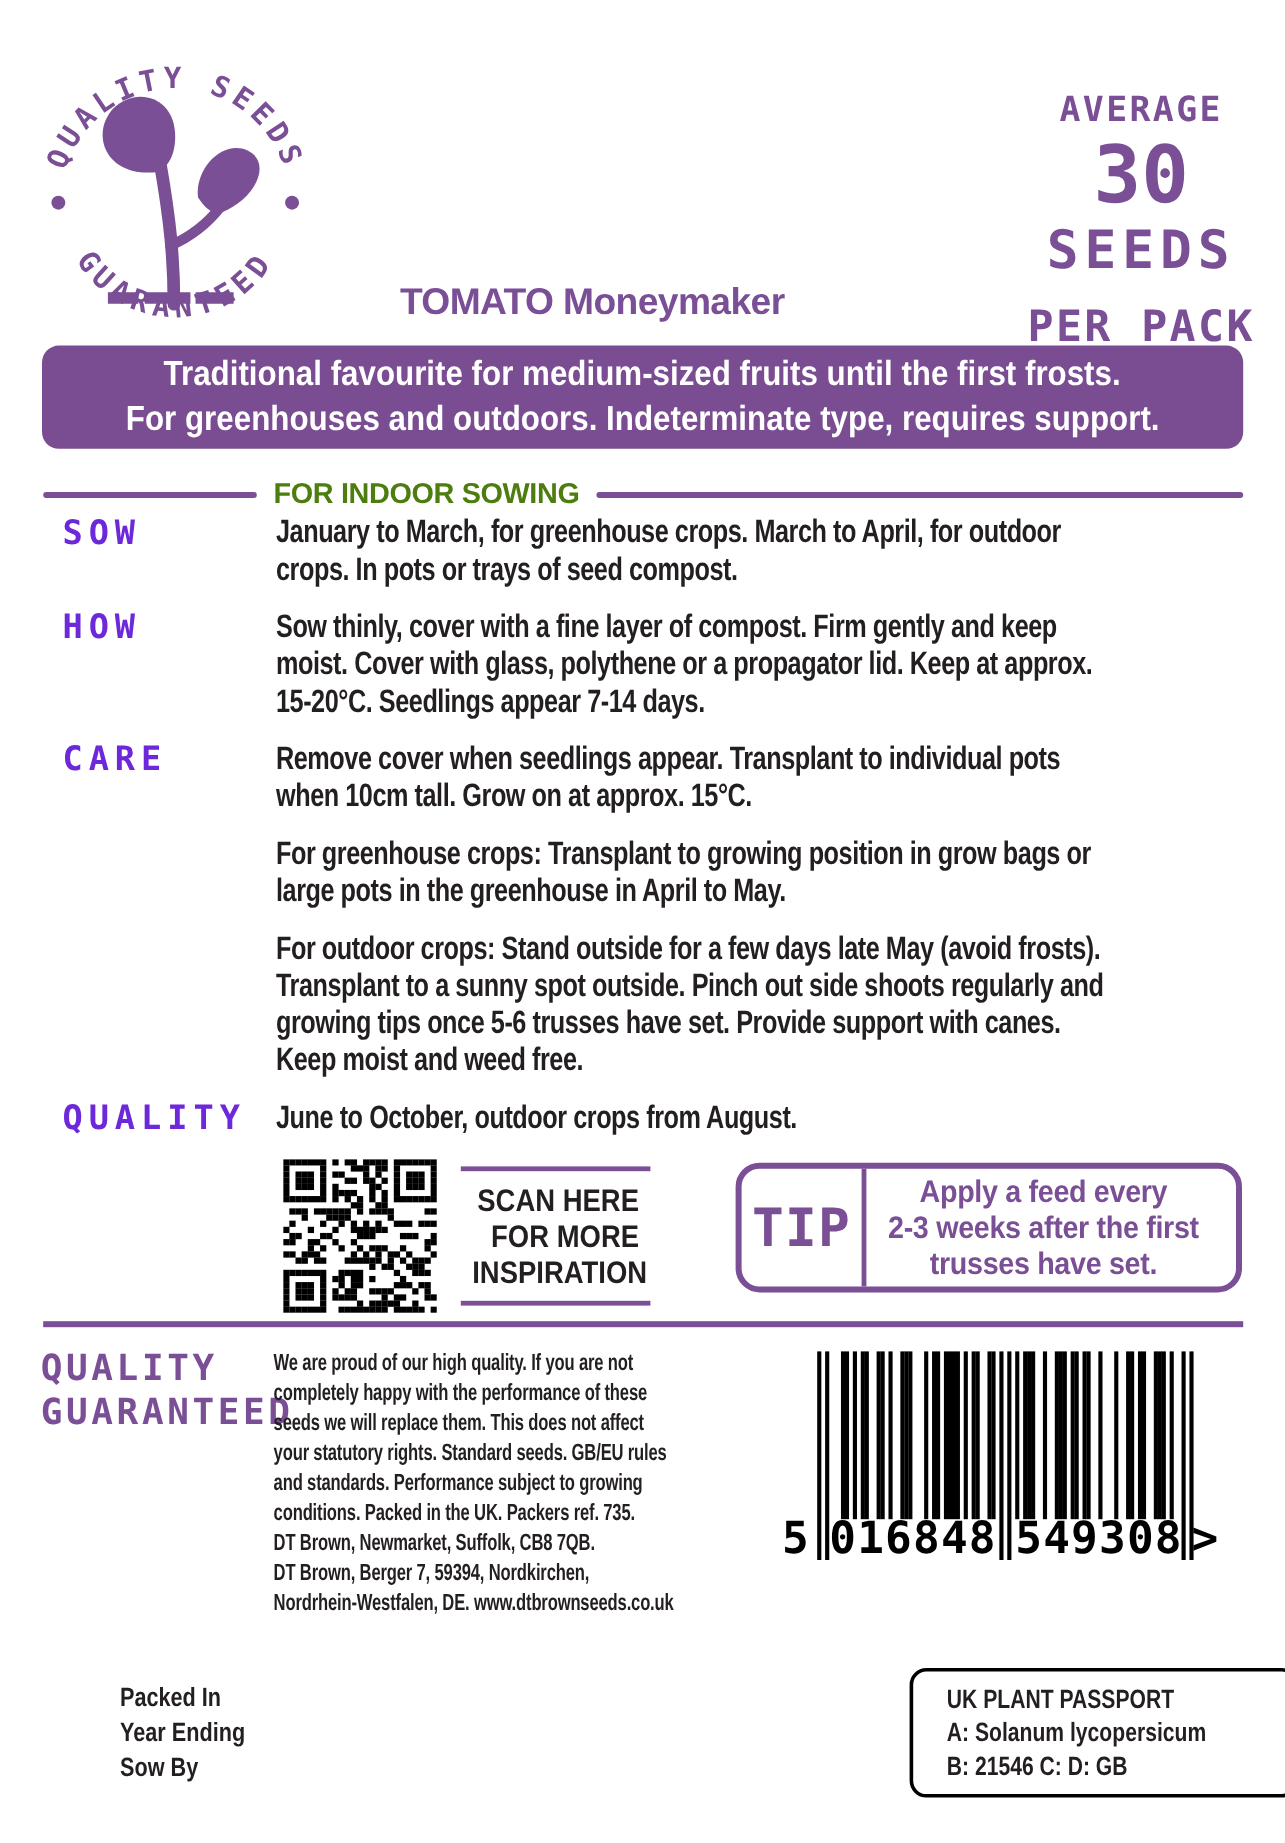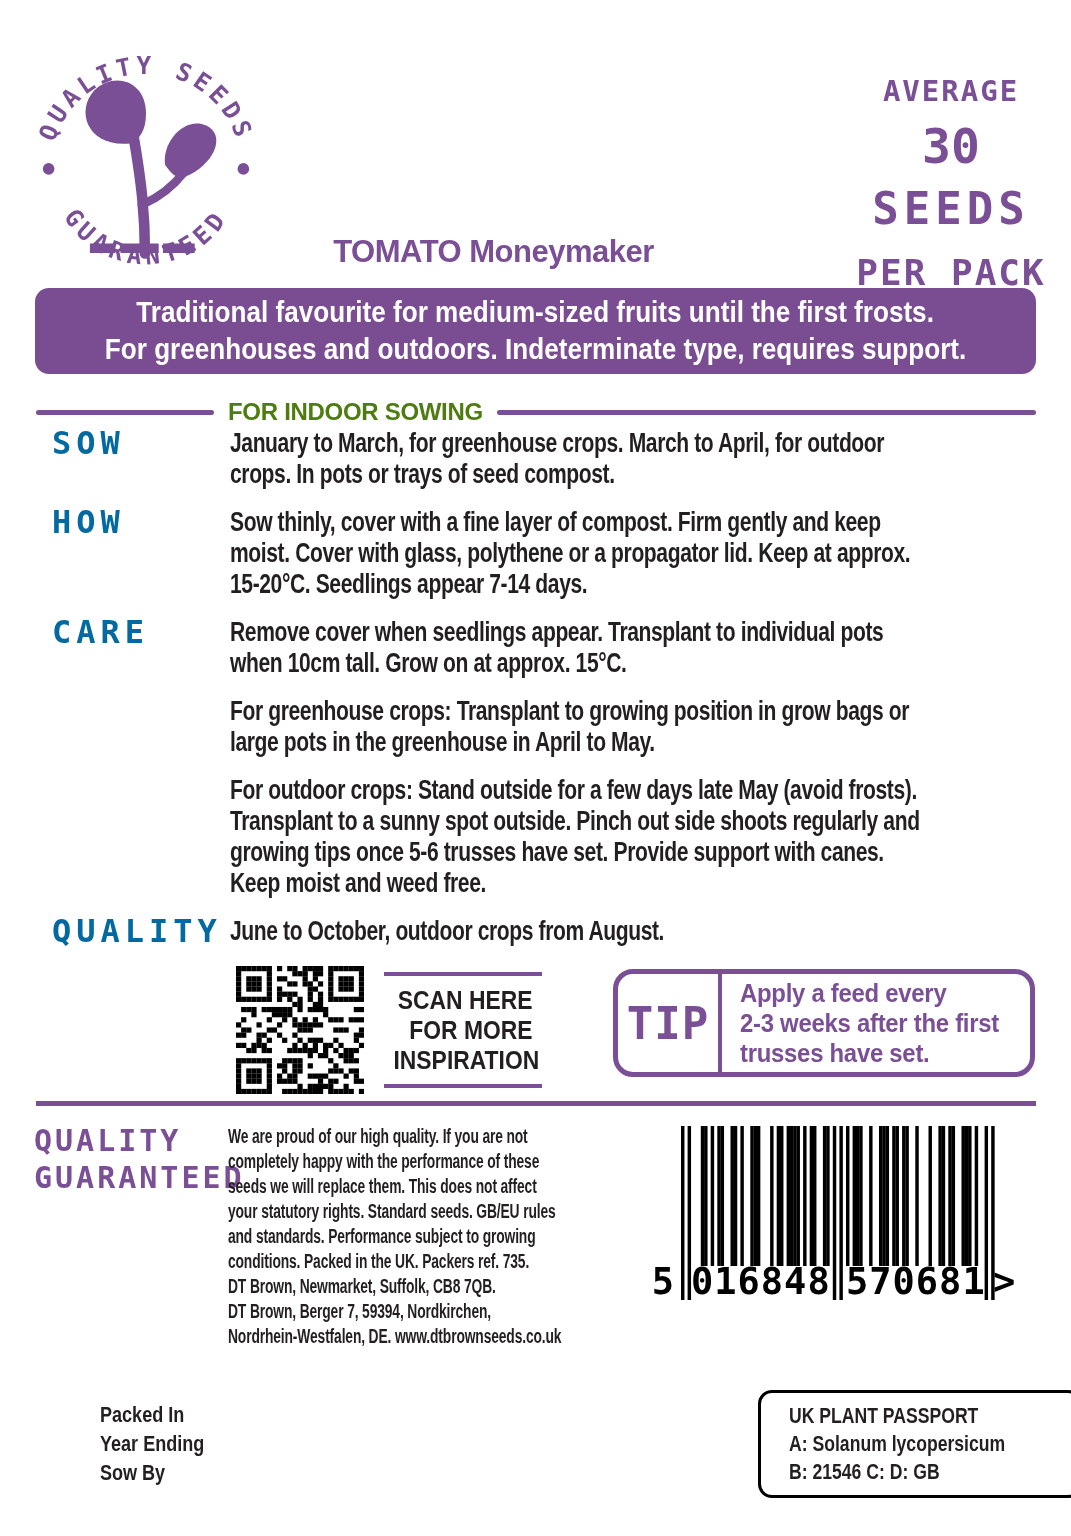--- a/index.html
+++ b/index.html
@@ -4,50 +4,50 @@
 <style>
   html,body{margin:0;padding:0;background:#fff;}
   .sheet{position:relative;width:1071px;height:1536px;background:#ffffff;overflow:hidden;
          font-family:"Liberation Sans",sans-serif;color:#231f20;}
   
   .stamp{font-family:"DejaVu Sans Mono",monospace;font-weight:bold;color:#7a4f96;}
   
   .logo{position:absolute;left:34px;top:44px;width:224px;height:254px;}
   .seeds-block{position:absolute;left:856px;top:74px;width:190px;text-align:center;}
   .seeds-avg{font-size:29px;letter-spacing:2px;line-height:34px;}
-  .seeds-count{font-size:48px;line-height:76px;}
+  .seeds-count{font-size:66px;line-height:76px;}
   .seeds-word{font-size:44px;letter-spacing:5px;line-height:50px;}
   .seeds-pack{font-size:36px;letter-spacing:2px;line-height:30px;margin-top:24px;}
   .title{position:absolute;left:0;top:234px;width:987px;text-align:center;
          font-size:31px;font-weight:bold;letter-spacing:-0.5px;color:#7a4f96;}
   
   .banner{position:absolute;left:35px;top:288px;width:1001px;height:86px;background:#7a4d92;
           border-radius:14px;display:flex;flex-direction:column;justify-content:center;align-items:center;}
   .banner div{color:#fff;font-weight:bold;font-size:29px;line-height:37px;white-space:nowrap;
               transform:scaleX(0.9);}
   
   .section-header{position:absolute;left:36px;top:398px;width:1000px;display:flex;align-items:center;}
   .rule{height:5px;background:#7a4f96;border-radius:3px;}
   .rule-left{width:178px;}
   .rule-right{flex:1;}
   .section-title{font-size:24px;font-weight:bold;letter-spacing:-0.3px;color:#4d7c0f;margin:0 14px;white-space:nowrap;}
   
   .sowing-grid{position:absolute;left:52px;top:428px;display:grid;grid-template-columns:178px 1040px;row-gap:17px;}
-  .row-label{font-family:"DejaVu Sans Mono",monospace;font-weight:bold;color:#0369a1;
-             font-size:32px;letter-spacing:5px;line-height:31px;}
+  .row-label{font-family:"DejaVu Sans Mono",monospace;font-weight:bold;color:#6d28d9;
+             font-size:28px;letter-spacing:5px;line-height:31px;}
   .para{font-size:27px;font-weight:bold;letter-spacing:-0.5px;line-height:31px;color:#231f20;
         white-space:pre-line;width:1040px;transform:scaleX(0.78);transform-origin:left top;}
   
   .qr{position:absolute;left:236px;top:966px;width:128px;height:128px;}
   .scan-block{position:absolute;left:384px;top:972px;width:158px;text-align:right;}
   .scan-rule{height:4px;background:#7a4f96;}
   .scan-text{margin:9px 0;font-size:26px;font-weight:bold;line-height:30px;color:#231f20;
              white-space:pre-line;transform:scaleX(0.88);}
   .tip-box{position:absolute;left:613px;top:969px;width:412px;height:98px;border:5px solid #7a4f96;
-           border-radius:20px;display:flex;align-items:stretch;}
+           border-radius:20px;display:flex;align-items:stretch;text-align:center;}
   .tip-label{width:100px;display:flex;align-items:center;justify-content:center;
              font-size:44px;letter-spacing:1px;}
   .tip-divider{width:4px;background:#7a4f96;}
   .tip-text{flex:1;display:flex;align-items:center;padding-left:18px;
             color:#7a4f96;font-size:26px;font-weight:bold;line-height:30px;
             white-space:pre-line;letter-spacing:-0.3px;}
   .tip-text>div{transform:scaleX(0.92);transform-origin:left center;}
   
   .divider{position:absolute;left:36px;top:1101px;width:1000px;height:5px;background:#7a4f96;}
   .guar-label{position:absolute;left:34px;top:1122px;font-size:30px;letter-spacing:3px;line-height:37px;white-space:pre-line;}
@@ -523,21 +523,21 @@
         <rect x="310.59999999999997" y="0" width="3.45" height="140" fill="#000"></rect>
         <rect x="320.5" y="0" width="3.45" height="140" fill="#000"></rect>
         <rect x="323.8" y="0" width="3.45" height="140" fill="#000"></rect>
         <rect x="327.09999999999997" y="0" width="3.45" height="140" fill="#000"></rect>
         <rect x="333.7" y="0" width="3.45" height="140" fill="#000"></rect>
         <rect x="343.59999999999997" y="0" width="3.45" height="174" fill="#000"></rect>
         <rect x="350.2" y="0" width="3.45" height="174" fill="#000"></rect>
       </svg>
     <span class="bc-digit bc-prefix">5</span>
     <span class="bc-digit bc-g1">016848</span>
-    <span class="bc-digit bc-g2">570681</span>
+    <span class="bc-digit bc-g2">549308</span>
     <span class="bc-digit bc-suffix">&gt;</span>
   </div>
 
   <div class="footer-fields" style="white-space:pre-line">Packed In
 Year Ending
 Sow By</div>
 
   <div class="passport">
     <div class="passport-inner" style="white-space:pre-line">UK PLANT PASSPORT
 A: Solanum lycopersicum

